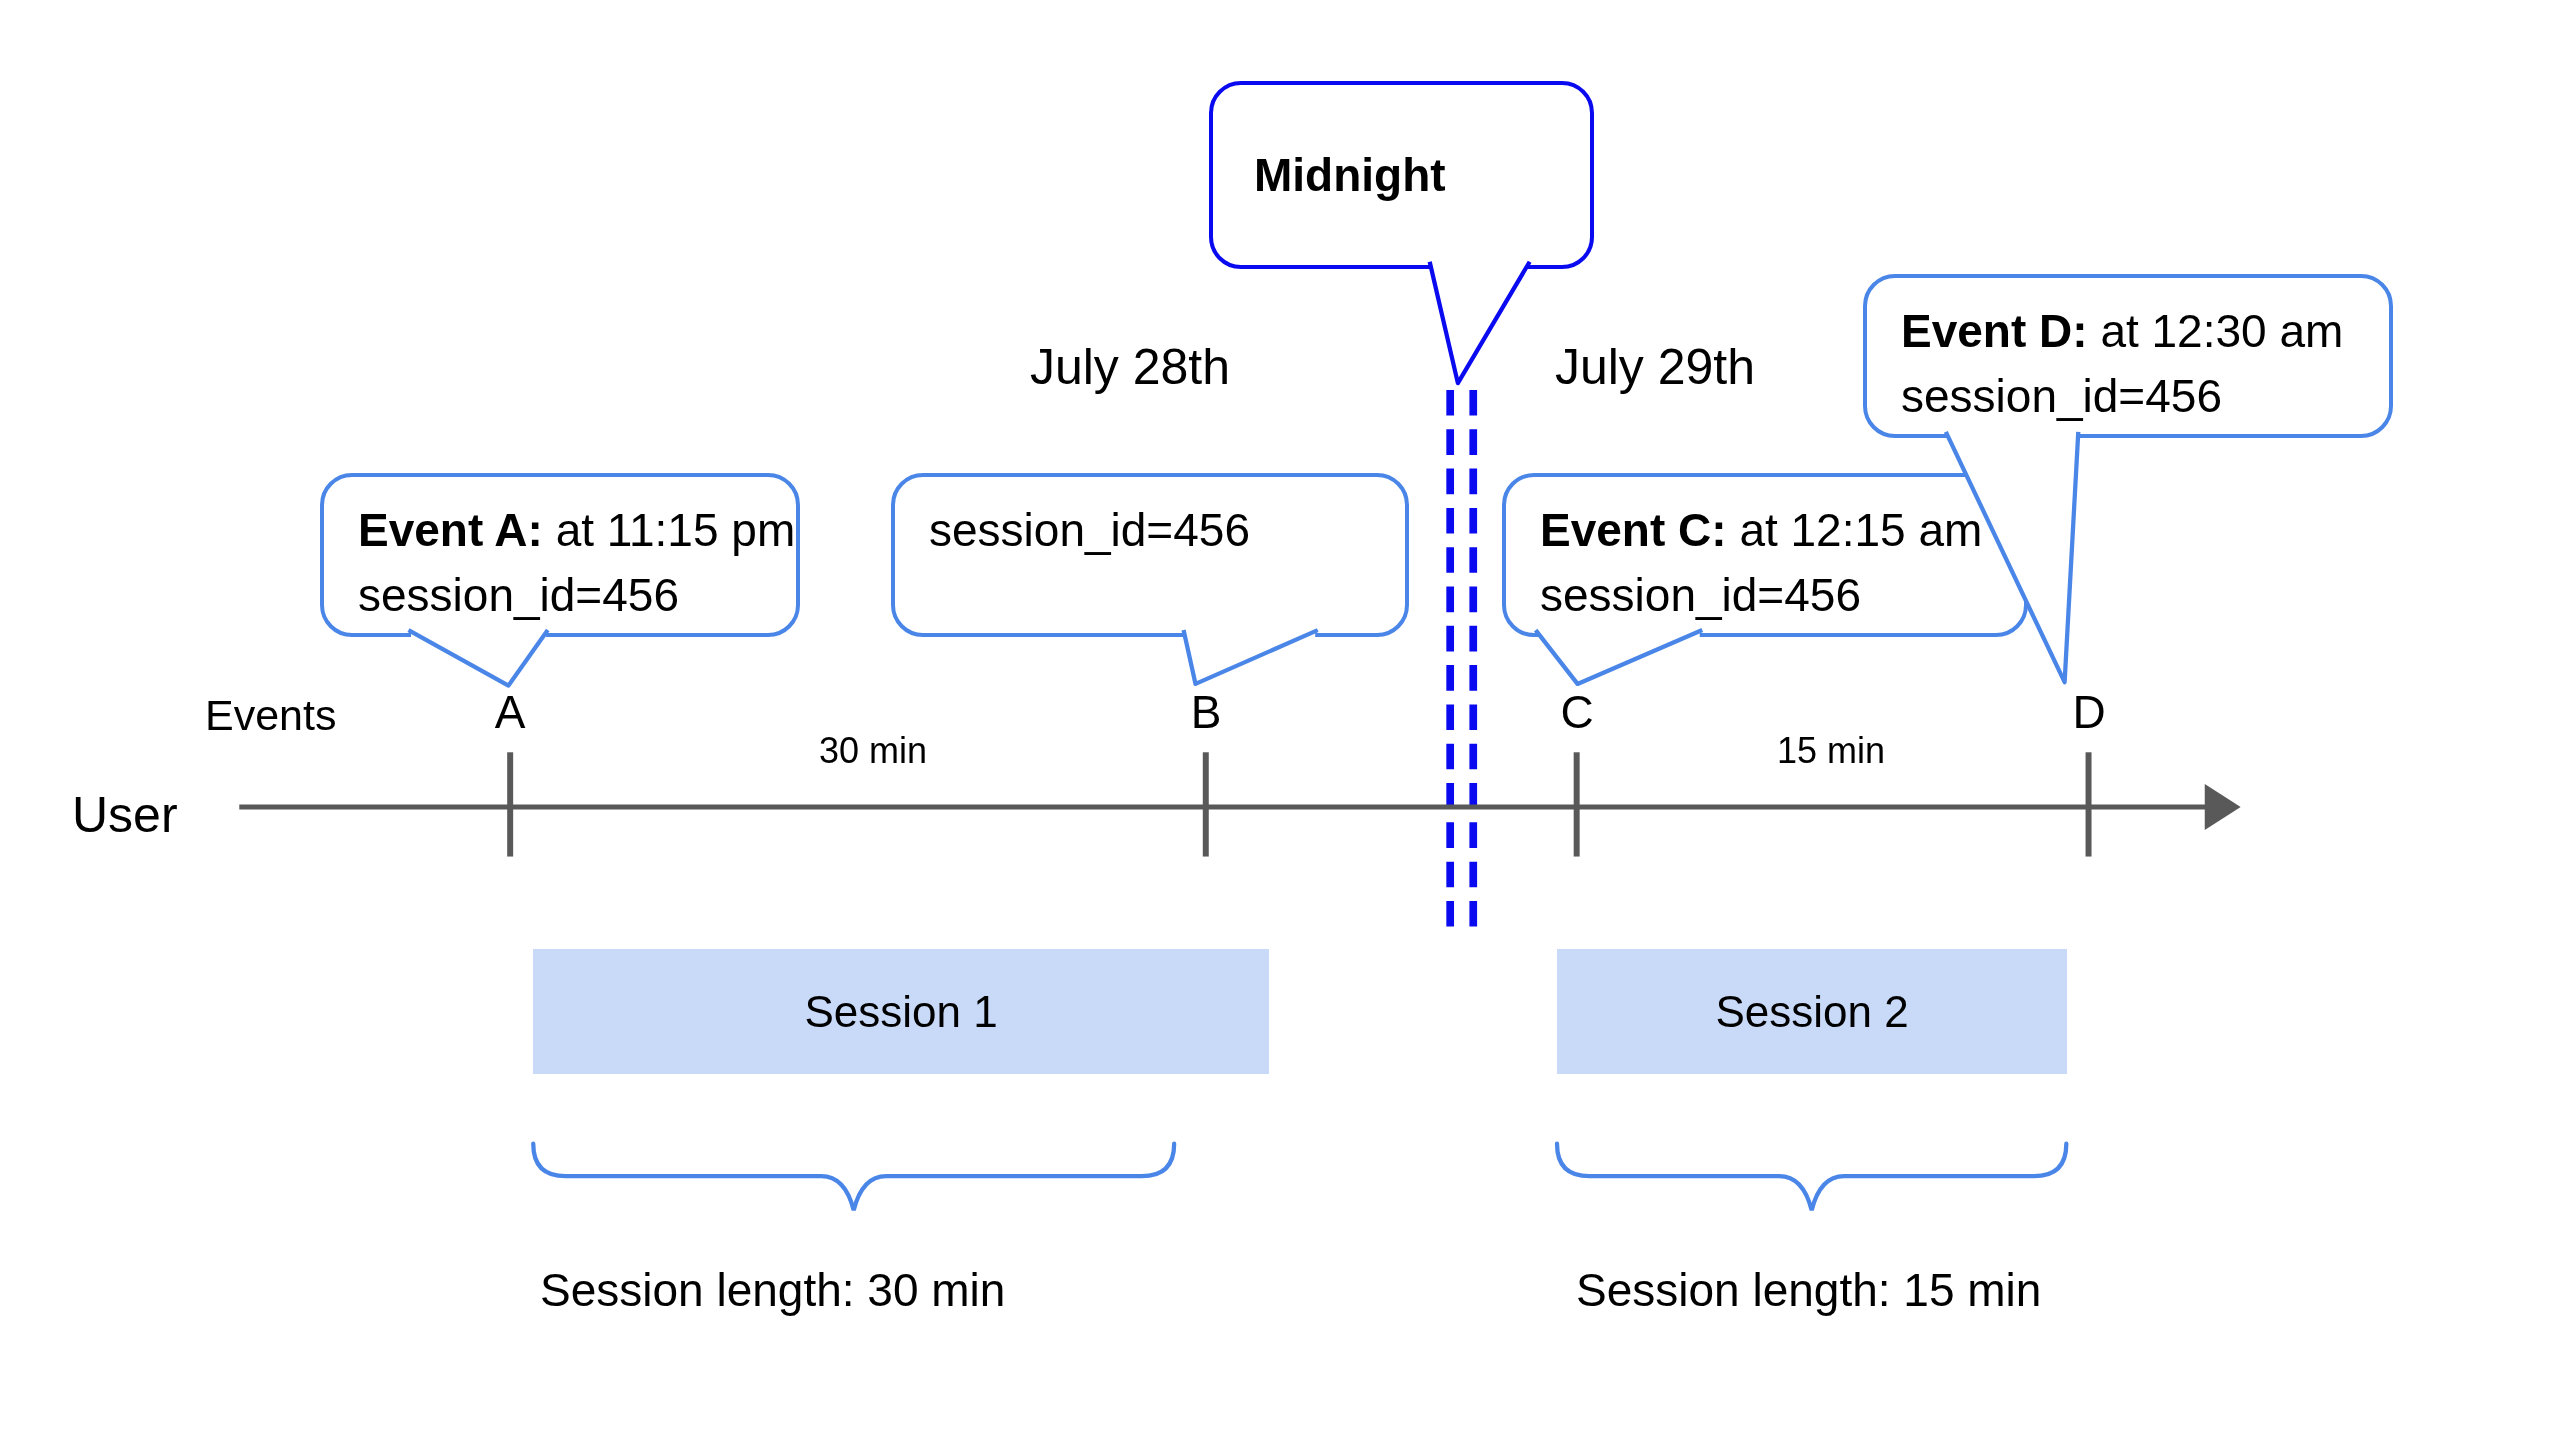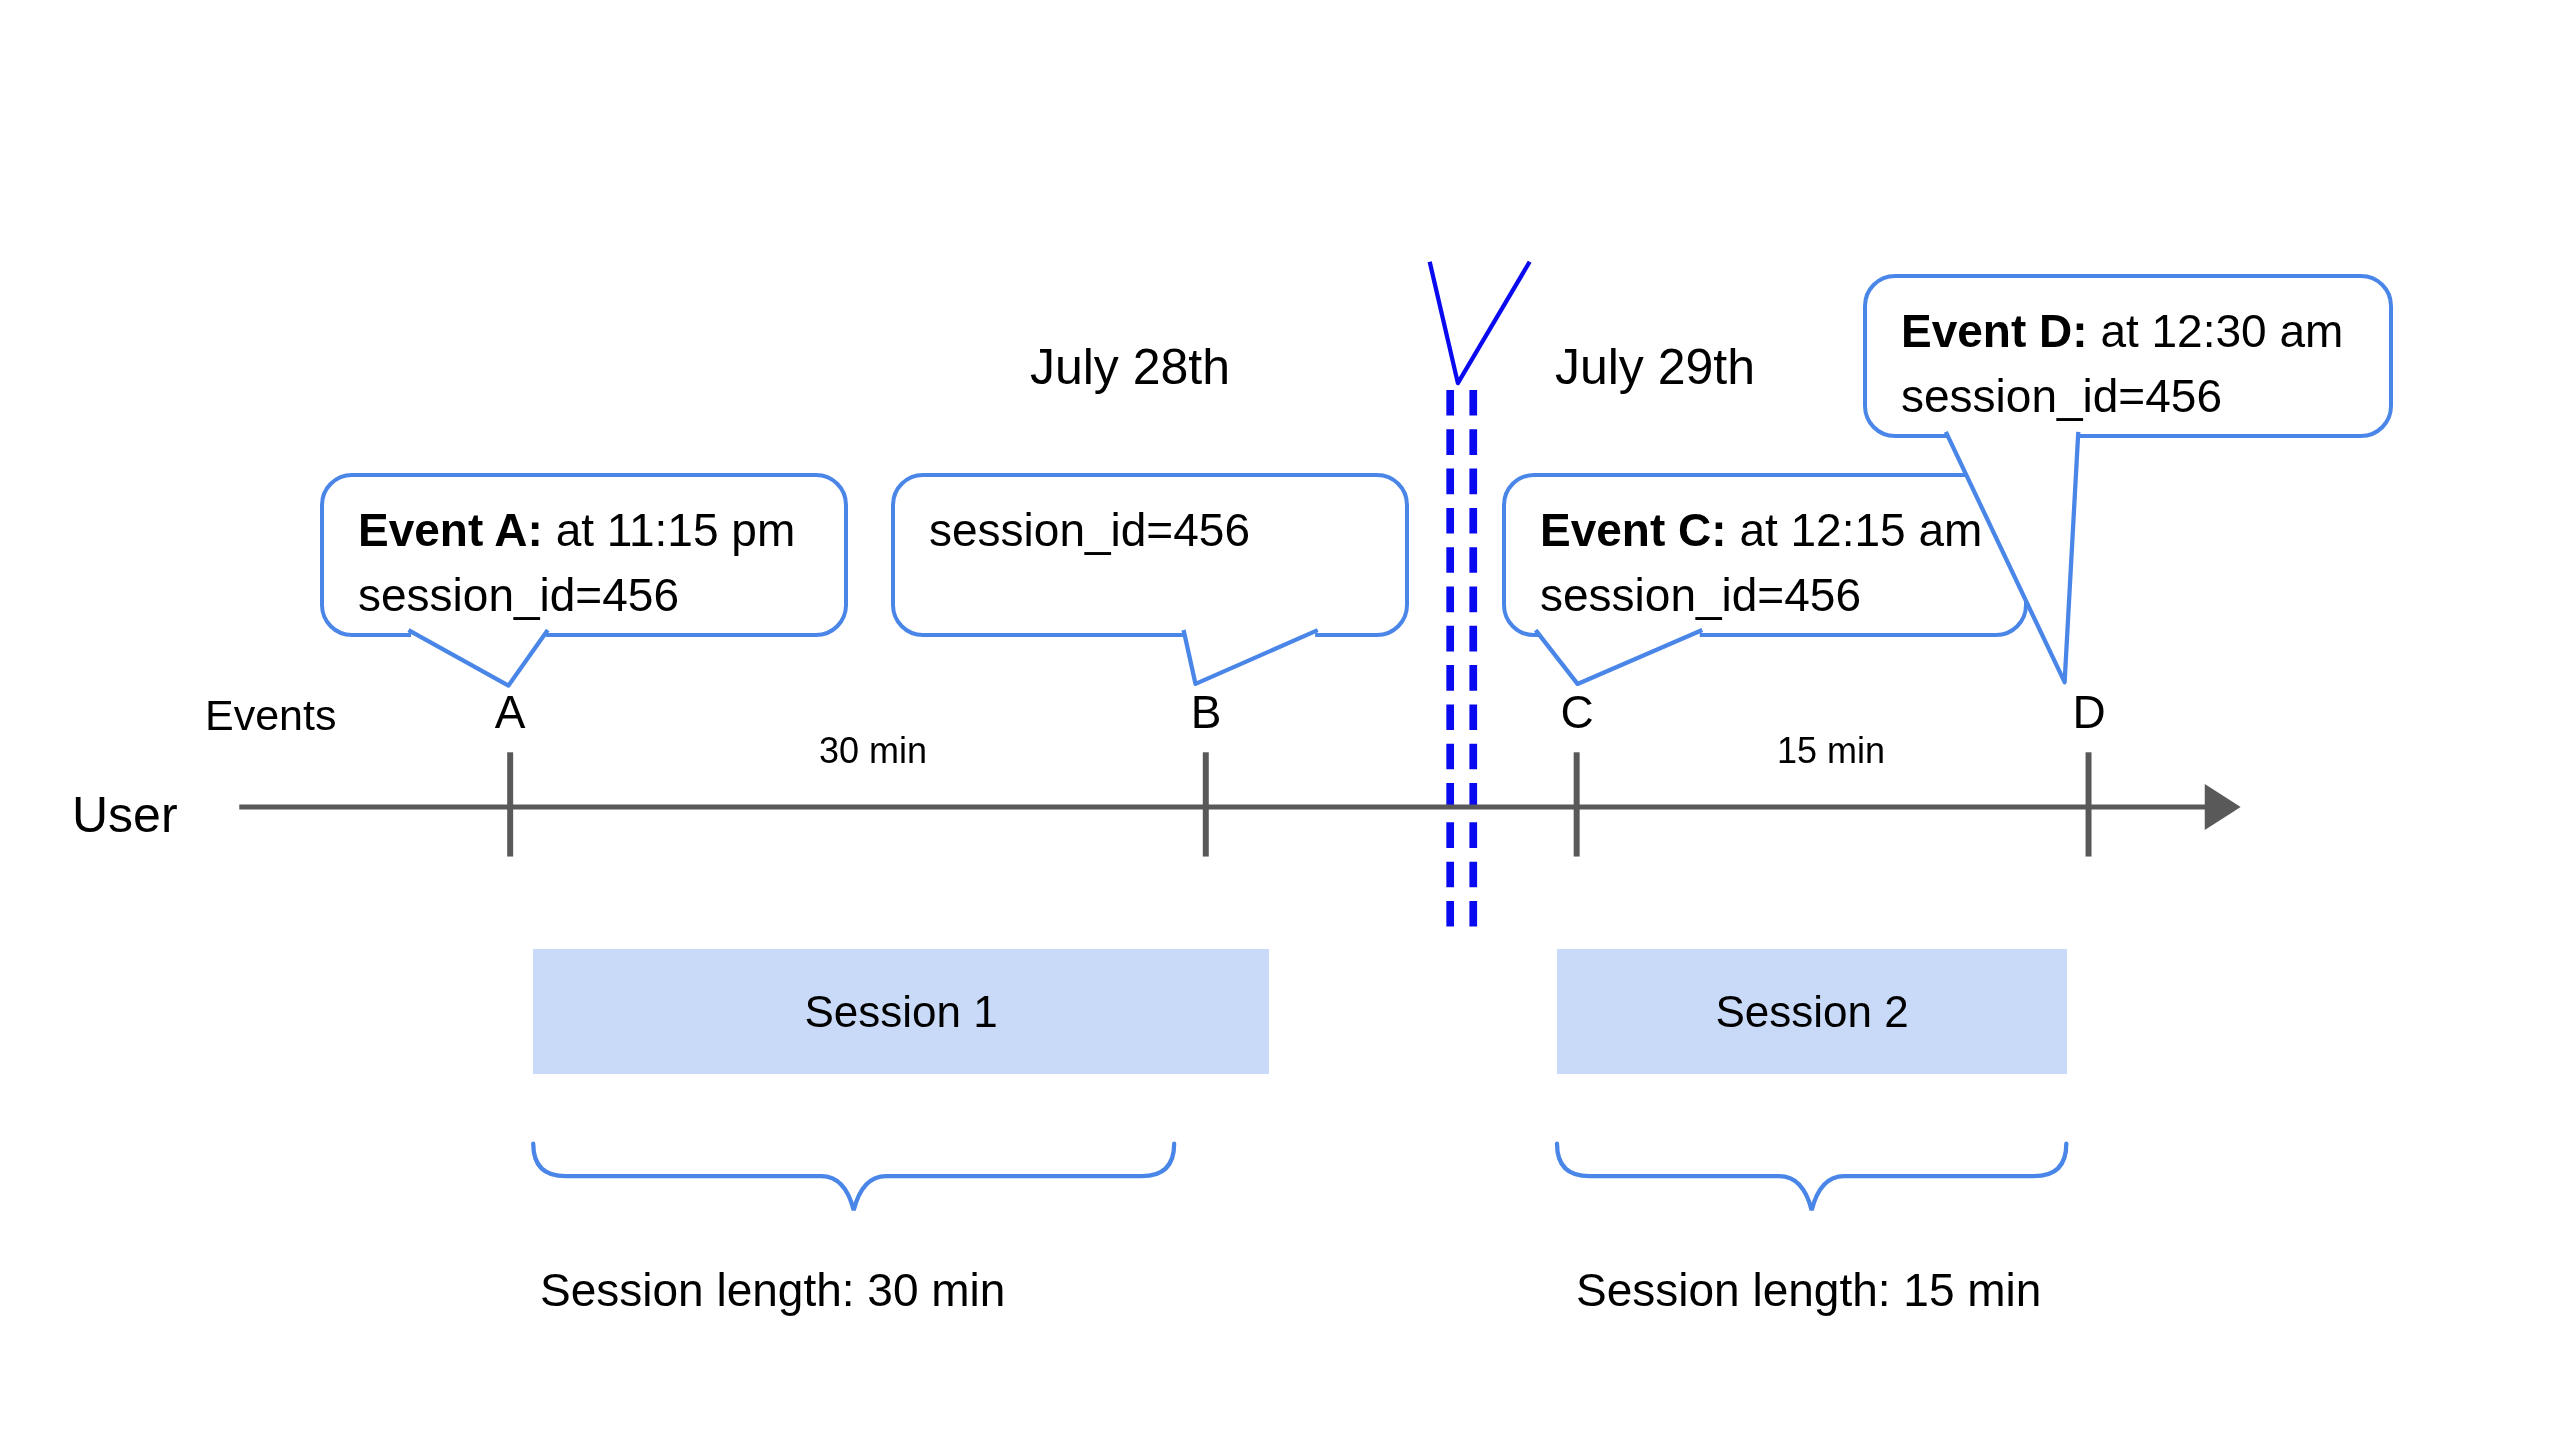--- a/index.html
+++ b/index.html
@@ -66,22 +66,25 @@
   .brace{fill:none;stroke:var(--accent-blue);stroke-width:5;stroke-linecap:round;}
 </style>
 </head>
 <body>
 
 <div id="canvas">
 
   <div class="lbl date-lbl ctr" style="left:1130px;text-align:right;">July 28th</div>
   <div class="lbl date-lbl ctr" style="left:1655px;">July 29th</div>
 
+  <div class="bubble midnight" style="left:1209px;top:81px;width:385px;height:188px;">
+    <span>Midnight</span>
+  </div>
 
-  <div class="bubble" style="left:320px;top:473px;width:528px;height:164px;">
+  <div class="bubble" style="left:320px;top:473px;width:480px;height:164px;">
     <div><span class="b">Event A:</span> <span>at 11:15 pm</span></div>
     <div>session_id=456</div>
   </div>
 
   <div class="bubble" style="left:891px;top:473px;width:518px;height:164px;">
     <div>session_id=456</div>
   </div>
 
   <div class="bubble" style="left:1502px;top:473px;width:526px;height:164px;">
     <div><span class="b">Event C:</span> <span>at 12:15 am</span></div>

